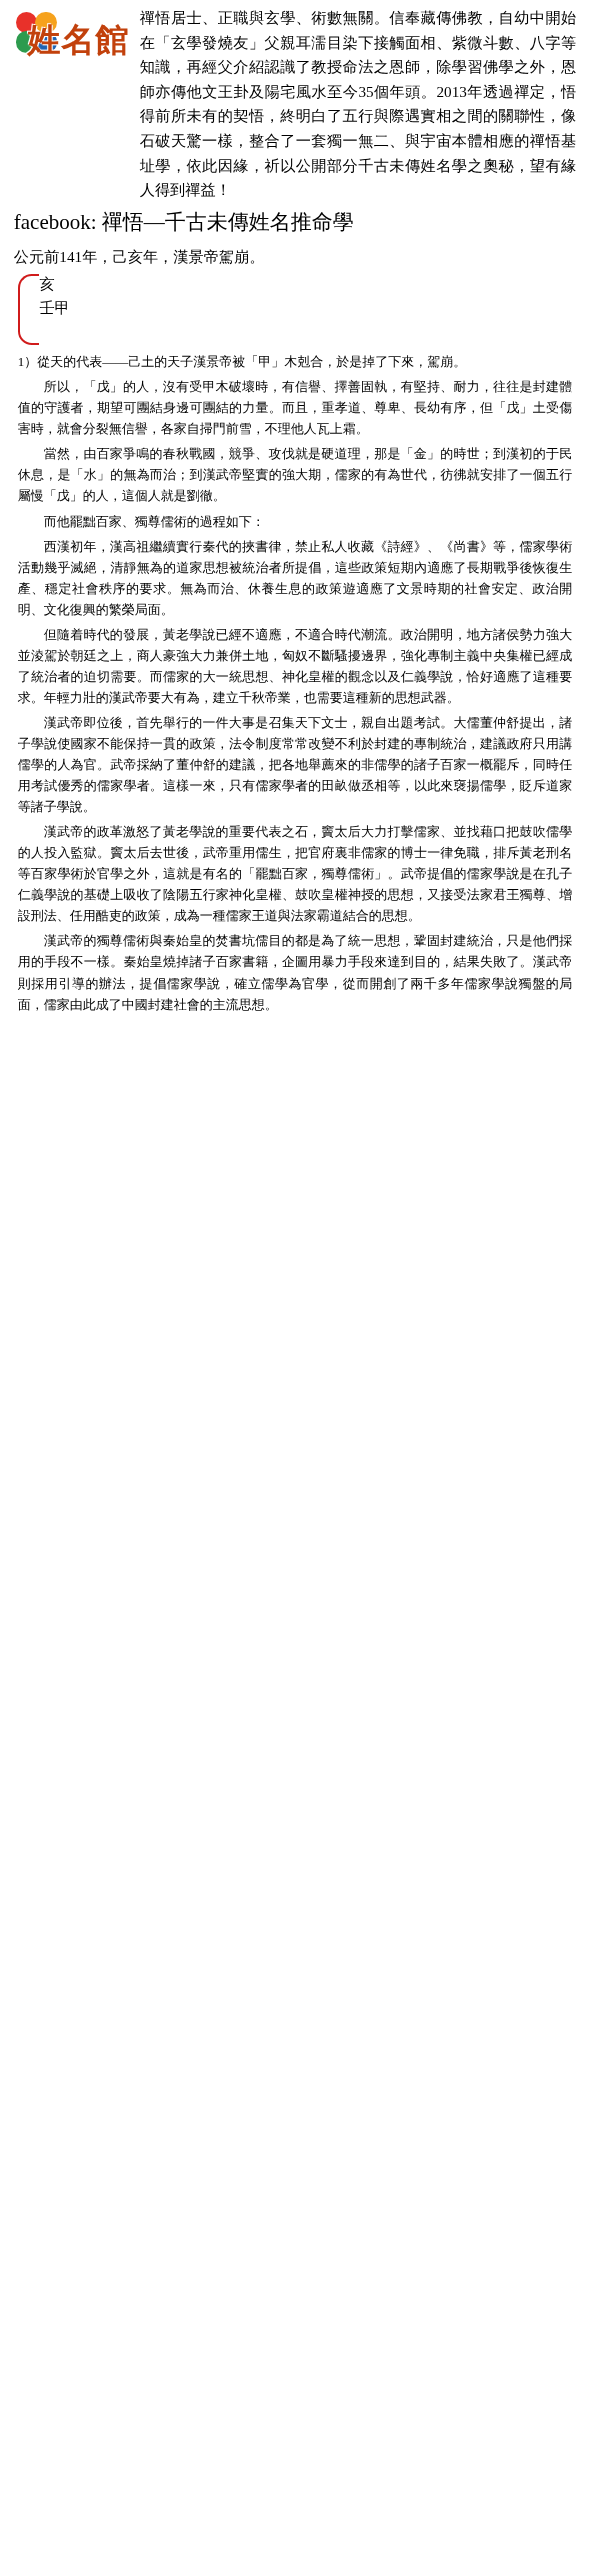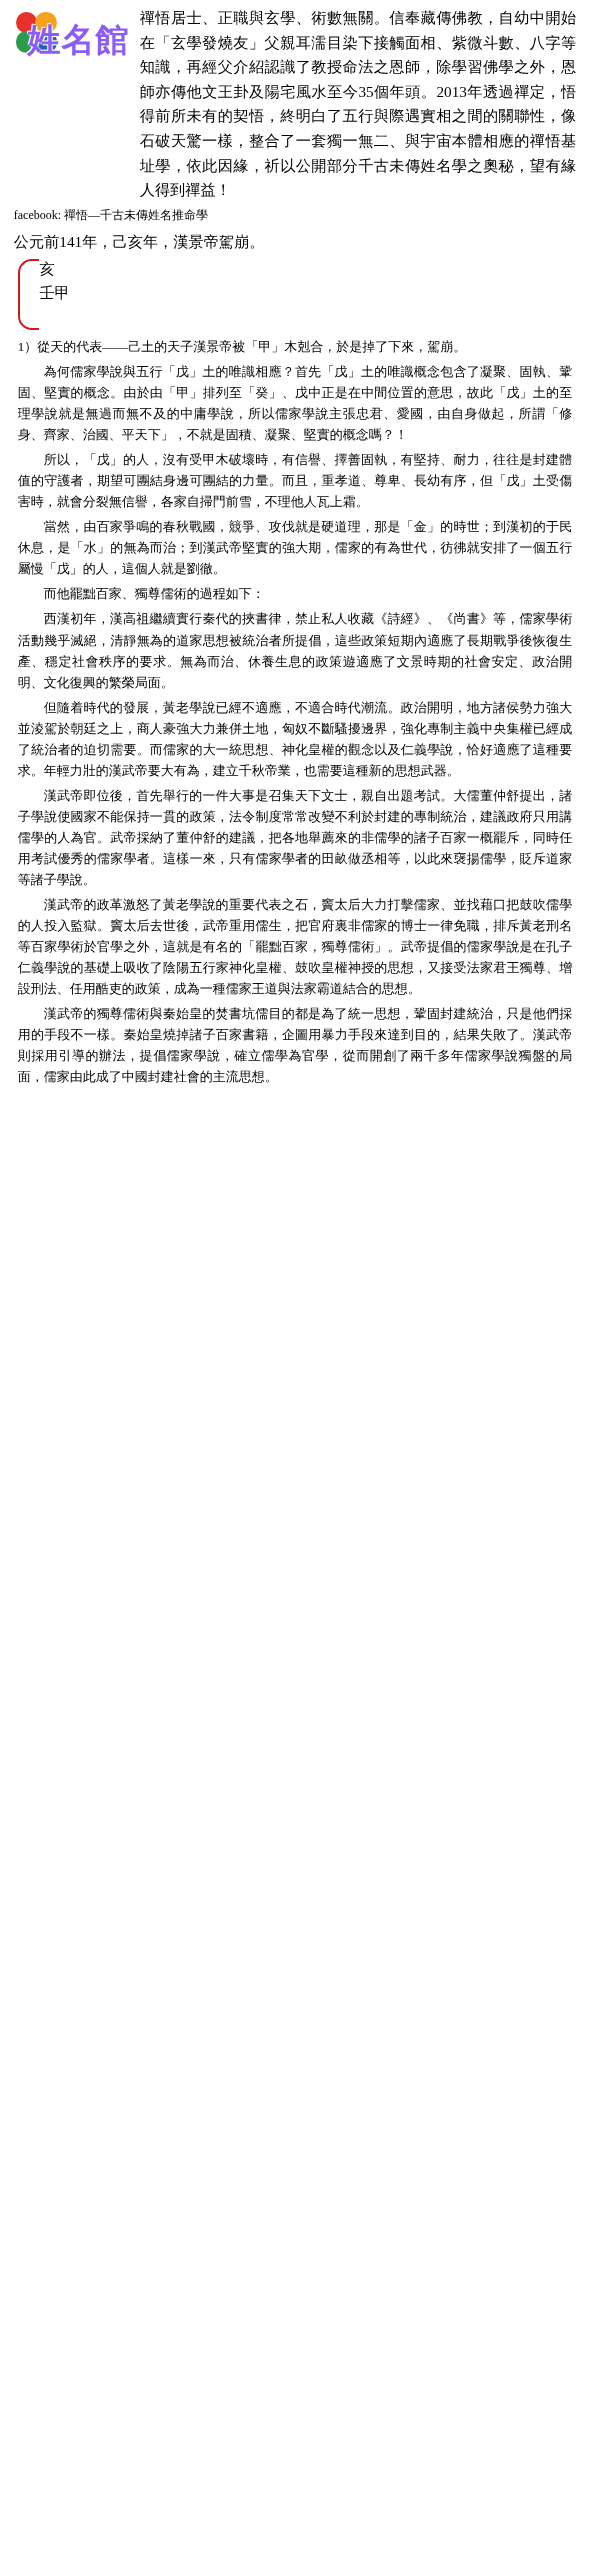--- a/index.html
+++ b/index.html
@@ -51,21 +51,21 @@
   .logo-dots i.d2 { left: 19.7px; top: 0;  background: #f6a21d; }
   .logo-dots i.d3 { left: 0;   top: 19.7px; background: #2d9b4e; }
   .logo-dots i.d4 { left: 19.7px; top: 19.7px; background: #1d62b3; }
   .logo-text {
     position: absolute;
     left: 13.8px;
     top: 7.9px;
     font-family: Liberation Serif, serif;
     font-weight: bold;
     font-size: 33px;
-    color: #8b5cf6;
+    color: #c2410c;
     letter-spacing: 1px;
     text-shadow: 0 0 2px #fff, 1px 1px 0 #fff, -1px -1px 0 #fff;
     text-align: right;
   }
 
   .head-text {
     flex: 1 1 auto;
     font-size: 15.2px;
     line-height: 1.62;
     text-align: justify;
@@ -77,21 +77,21 @@
     margin: 4px;
     font-size: 13px;
     line-height: 1.62;
     text-align: justify;
     text-justify: inter-ideograph;
   }
   .body-text p.indent {
     text-indent: 2em;
   }
   .fb-line {
-    font-size: 12px;
+    font-size: 21px;
     line-height: 1.7;
     margin: 2px 0 3.9px 0;
   }
 
   
   .title-block {
     text-align: center;
     margin: 9.8px 0 11.8px 0;
   }
   .title-block .t-line {
@@ -156,21 +156,20 @@
   <div class="date-line">公元前141年，己亥年，漢景帝駕崩。</div>
 
   <div class="ganzhi">
     <div class="bracket"></div>
     <div class="gz-row">亥</div>
     <div class="gz-row">壬甲</div>
   </div>
 
   <div class="body-text">
     <p>1）從天的代表——己土的天子漢景帝被「甲」木剋合，於是掉了下來，駕崩。</p>
-    <p class="indent">為何儒家學說與五行「戊」土的唯識相應？首先「戊」土的唯識概念包含了凝聚、固執、鞏固、堅實的概念。由於由「甲」排列至「癸」、戊中正是在中間位置的意思，故此「戊」土的至理學說就是無過而無不及的中庸學說，所以儒家學說主張忠君、愛國，由自身做起，所謂「修身、齊家、治國、平天下」，不就是固積、凝聚、堅實的概念嗎？！</p>
     <p class="indent">所以，「戊」的人，沒有受甲木破壞時，有信譽、擇善固執，有堅持、耐力，往往是封建體值的守護者，期望可團結身邊可團結的力量。而且，重孝道、尊卑、長幼有序，但「戊」土受傷害時，就會分裂無信譽，各家自掃門前雪，不理他人瓦上霜。</p>
     <p class="indent">當然，由百家爭鳴的春秋戰國，競爭、攻伐就是硬道理，那是「金」的時世；到漢初的于民休息，是「水」的無為而治；到漢武帝堅實的強大期，儒家的有為世代，彷彿就安排了一個五行屬慢「戊」的人，這個人就是劉徹。</p>
     <p class="indent">而他罷黜百家、獨尊儒術的過程如下：</p>
     <p class="indent">西漢初年，漢高祖繼續實行秦代的挾書律，禁止私人收藏《詩經》、《尚書》等，儒家學術活動幾乎滅絕，清靜無為的道家思想被統治者所提倡，這些政策短期內適應了長期戰爭後恢復生產、穩定社會秩序的要求。無為而治、休養生息的政策遊適應了文景時期的社會安定、政治開明、文化復興的繁榮局面。</p>
     <p class="indent">但隨着時代的發展，黃老學說已經不適應，不適合時代潮流。政治開明，地方諸侯勢力強大並淩駕於朝廷之上，商人豪強大力兼併土地，匈奴不斷騷擾邊界，強化專制主義中央集權已經成了統治者的迫切需要。而儒家的大一統思想、神化皇權的觀念以及仁義學說，恰好適應了這種要求。年輕力壯的漢武帝要大有為，建立千秋帝業，也需要這種新的思想武器。</p>
     <p class="indent">漢武帝即位後，首先舉行的一件大事是召集天下文士，親自出題考試。大儒董仲舒提出，諸子學說使國家不能保持一貫的政策，法令制度常常改變不利於封建的專制統治，建議政府只用講儒學的人為官。武帝採納了董仲舒的建議，把各地舉薦來的非儒學的諸子百家一概罷斥，同時任用考試優秀的儒家學者。這樣一來，只有儒家學者的田畝做丞相等，以此來襃揚儒學，貶斥道家等諸子學說。</p>
     <p class="indent">漢武帝的政革激怒了黃老學說的重要代表之石，竇太后大力打擊儒家、並找藉口把鼓吹儒學的人投入監獄。竇太后去世後，武帝重用儒生，把官府裏非儒家的博士一律免職，排斥黃老刑名等百家學術於官學之外，這就是有名的「罷黜百家，獨尊儒術」。武帝提倡的儒家學說是在孔子仁義學說的基礎上吸收了陰陽五行家神化皇權、鼓吹皇權神授的思想，又接受法家君王獨尊、增設刑法、任用酷吏的政策，成為一種儒家王道與法家霸道結合的思想。</p>
     <p class="indent">漢武帝的獨尊儒術與秦始皇的焚書坑儒目的都是為了統一思想，鞏固封建統治，只是他們採用的手段不一樣。秦始皇燒掉諸子百家書籍，企圖用暴力手段來達到目的，結果失敗了。漢武帝則採用引導的辦法，提倡儒家學說，確立儒學為官學，從而開創了兩千多年儒家學說獨盤的局面，儒家由此成了中國封建社會的主流思想。</p>
   </div>
 

